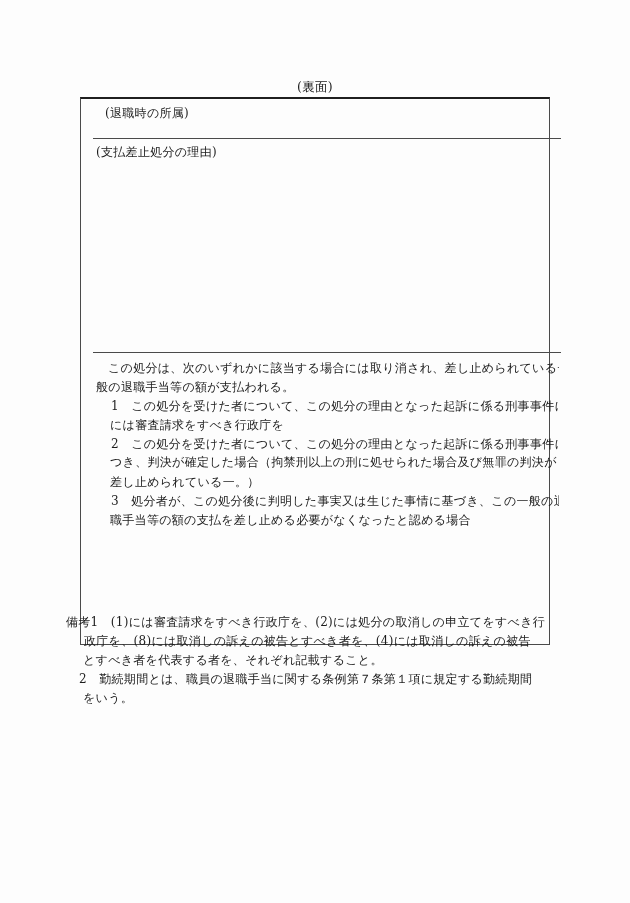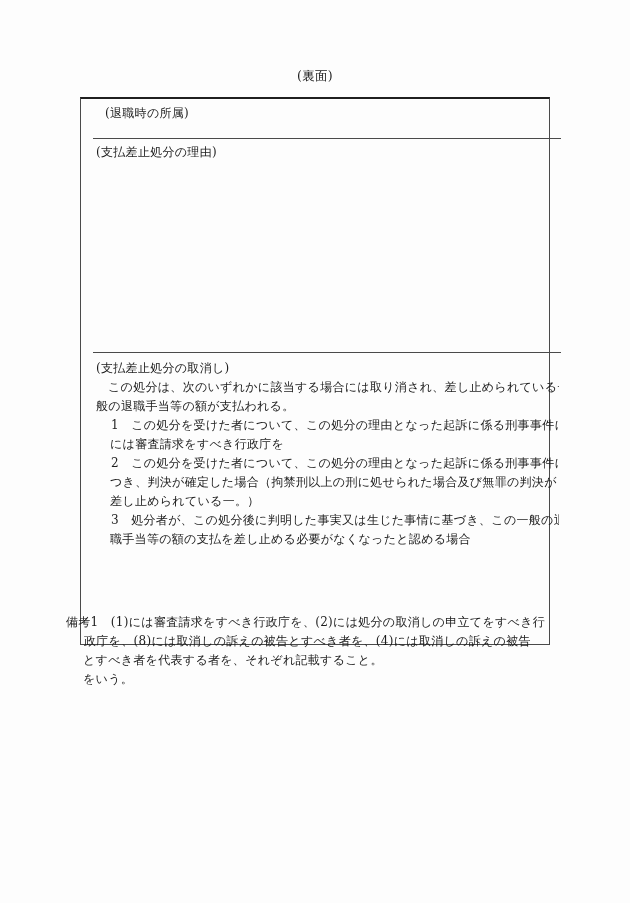--- a/index.html
+++ b/index.html
@@ -13,21 +13,21 @@
     width: 630px;
     height: 903px;
     background: #fdfdfd;
     overflow: hidden;
     font-size: 12px;
     letter-spacing: 0.3px;
     line-height: 19px;
   }
   .page-title {
     position: absolute;
-    top: 66px;
+    top: 77px;
     left: 0;
     width: 100%;
     text-align: center;
     font-size: 12.5px;
   }
   .form-table {
     position: absolute;
     left: 80px;
     top: 97px;
     width: 470px;
@@ -95,34 +95,34 @@
     <div class="row row-affiliation row-border">
       <span>(退職時の所属)</span>
     </div>
 
 
     <div class="row row-reason row-border">
       <span>(支払差止処分の理由)</span>
     </div>
 
     <div class="row row-cancellation">
-        <div class="text-line" style="padding-left: 0px;">(支払差止処分の取消し)</div>
         <div class="text-line" style="padding-left: 12px;">この処分は、次のいずれかに該当する場合には取り消され、差し止められている一</div>
         <div class="text-line" style="padding-left: 0px;">般の退職手当等の額が支払われる。</div>
         <div class="text-line" style="padding-left: 15px;">1　この処分を受けた者について、この処分の理由となった起訴に係る刑事事件に</div>
         <div class="text-line" style="padding-left: 14px;">には審査請求をすべき行政庁を</div>
         <div class="text-line" style="padding-left: 15px;">2　この処分を受けた者について、この処分の理由となった起訴に係る刑事事件に</div>
-        <div class="text-line" style="padding-left: 14px;">つき、判決が確定した場合（拘禁刑以上の刑に処せられた場合及び無罪の判決が</div>
+        <div class="text-line" style="padding-left: 14px; font-family: Liberation Mono, monospace;">つき、判決が確定した場合（拘禁刑以上の刑に処せられた場合及び無罪の判決が</div>
         <div class="text-line" style="padding-left: 14px;">差し止められている一。）</div>
         <div class="text-line" style="padding-left: 15px;">3　処分者が、この処分後に判明した事実又は生じた事情に基づき、この一般の退</div>
         <div class="text-line" style="padding-left: 14px;">職手当等の額の支払を差し止める必要がなくなったと認める場合</div>
       </div>
 
   </div>
 
   <div class="notes">
       <div class="text-line" style="padding-left: 0px;">備考1　(1)には審査請求をすべき行政庁を、(2)には処分の取消しの申立てをすべき行</div>
       <div class="text-line" style="padding-left: 18px;">政庁を、(8)には取消しの訴えの被告とすべき者を、(4)には取消しの訴えの被告</div>
       <div class="text-line" style="padding-left: 17px;">とすべき者を代表する者を、それぞれ記載すること。</div>
+      <div class="text-line" style="padding-left: 13px;">2　勤続期間とは、職員の退職手当に関する条例第７条第１項に規定する勤続期間</div>
       <div class="text-line" style="padding-left: 17px;">をいう。</div>
     </div>
 
 </div>
 
 </body></html>

